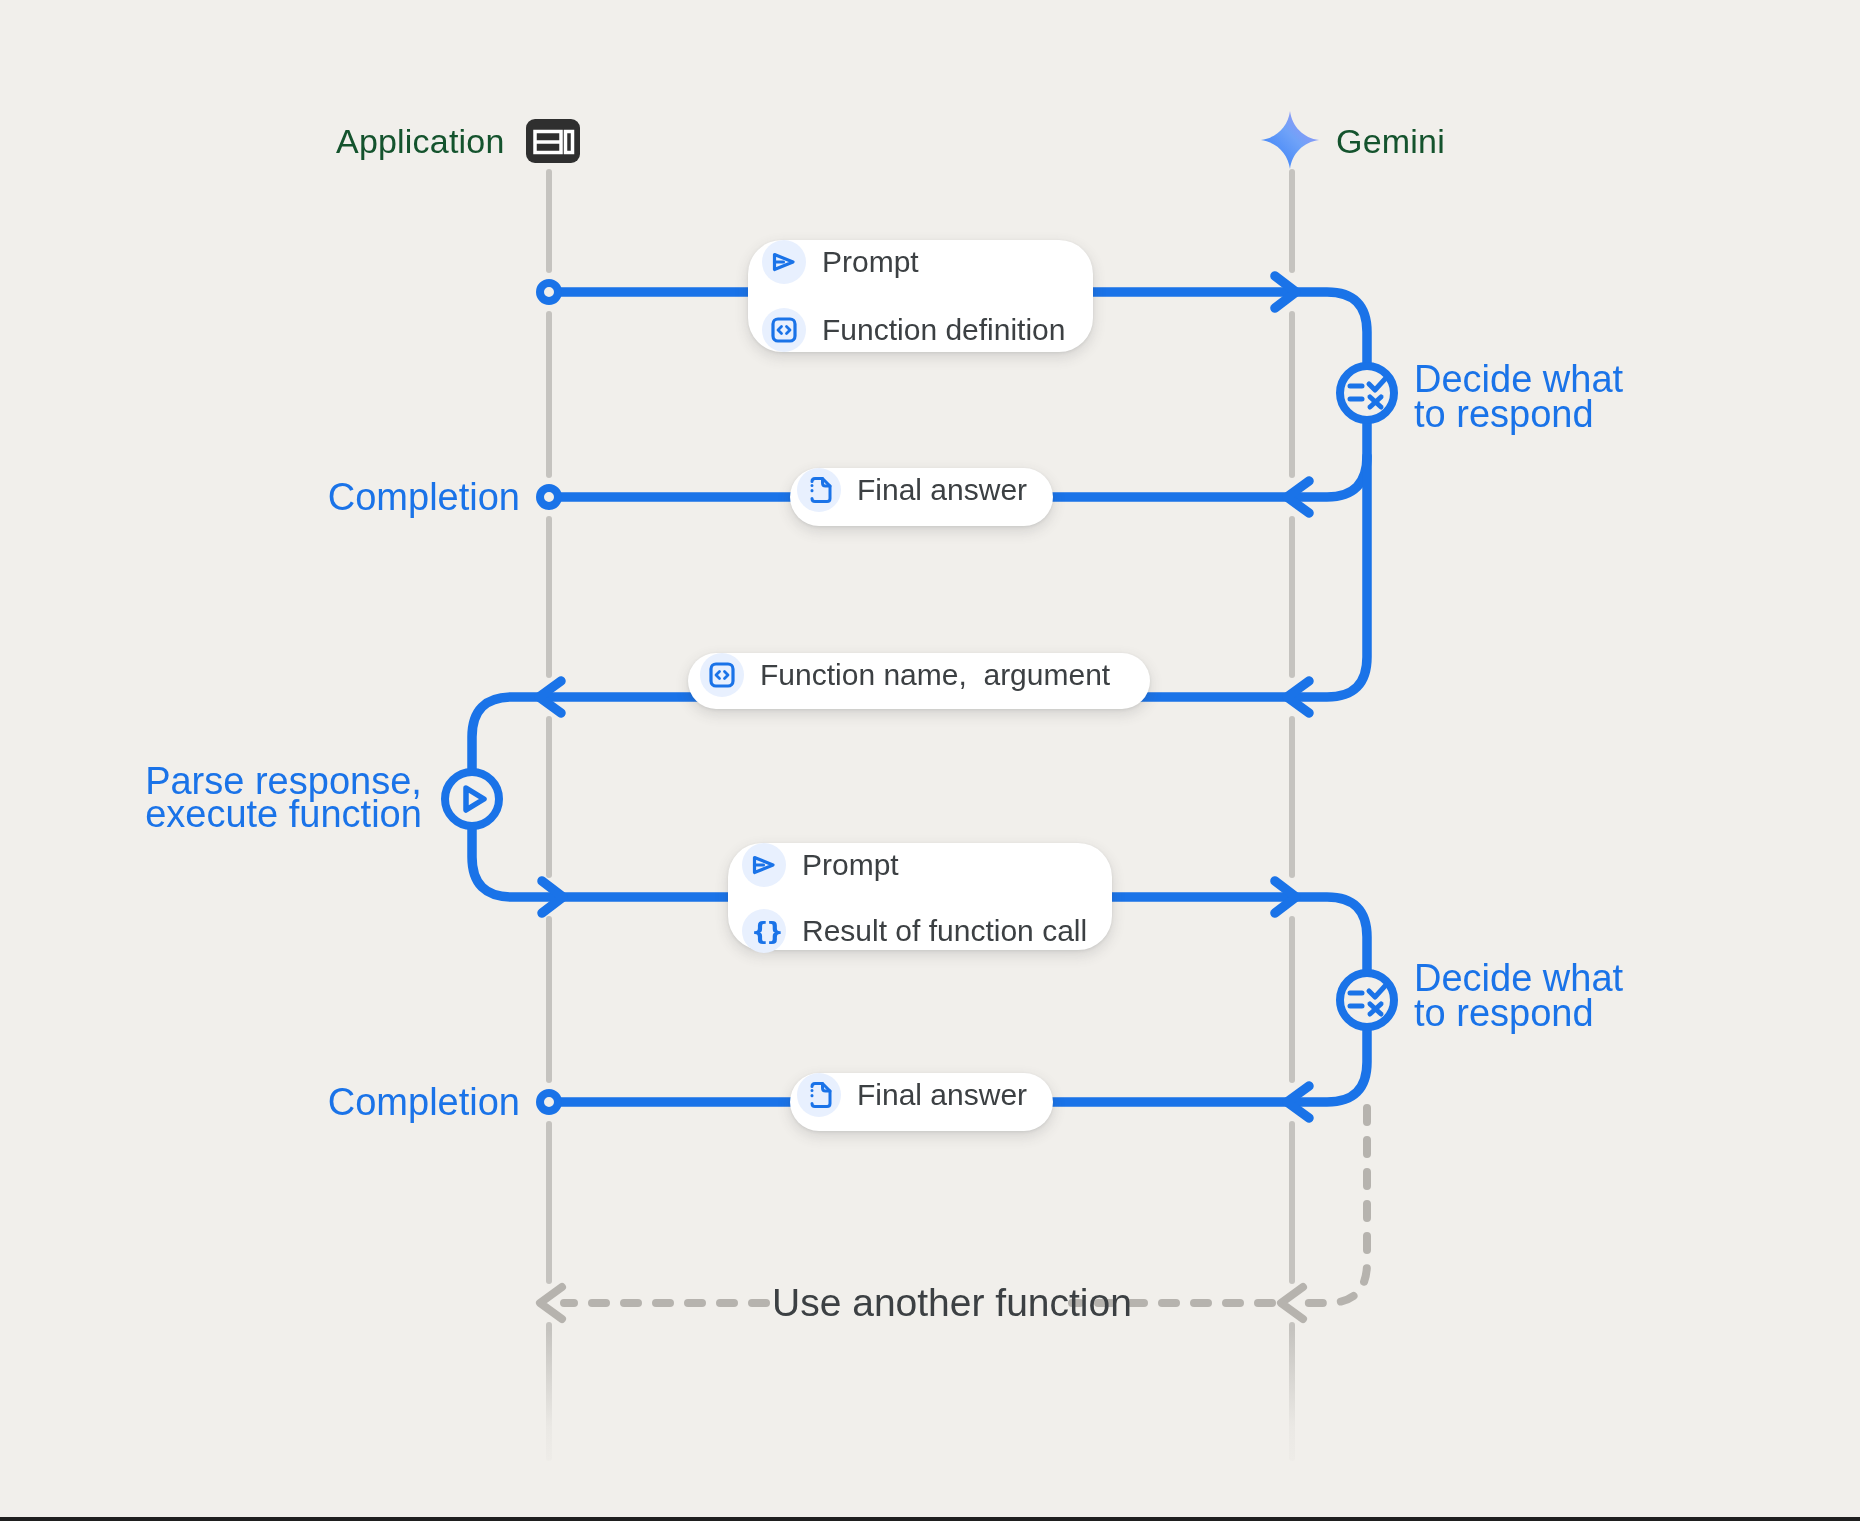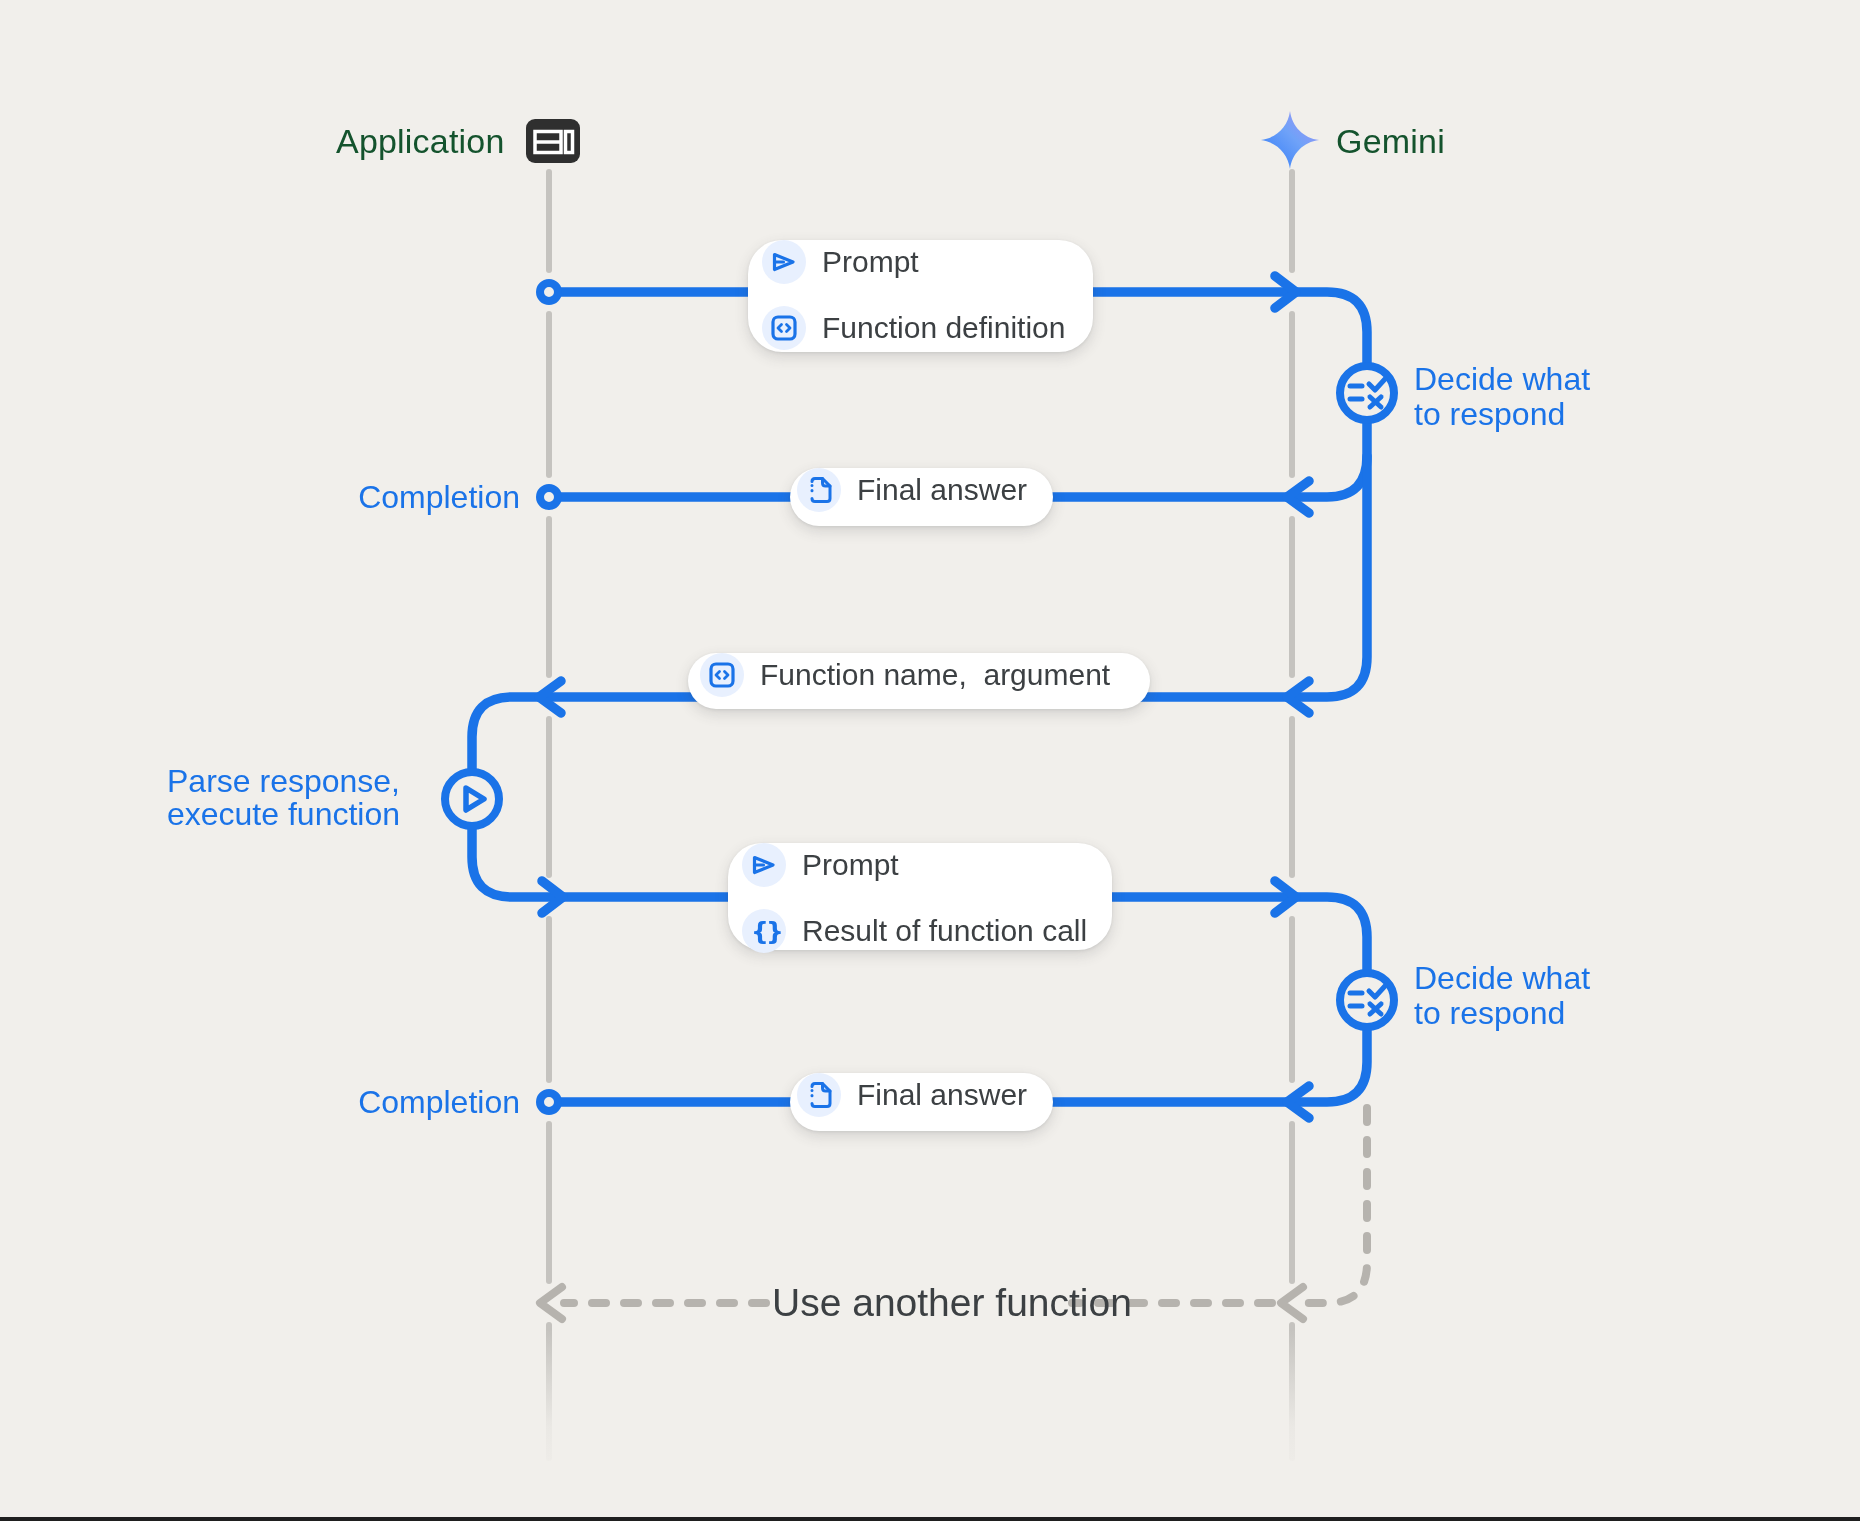--- a/index.html
+++ b/index.html
@@ -22,28 +22,28 @@
   .icon-stroke{fill:none;stroke:var(--accent);stroke-width:5;stroke-linecap:round;stroke-linejoin:round}
   .icon-stroke-thin{fill:none;stroke:var(--accent);stroke-width:5.5;stroke-linecap:round;stroke-linejoin:round}
 
   .actor-label{position:absolute;z-index:3;font-size:34px;line-height:38px;font-weight:500;color:#14532d;letter-spacing:.2px}
   .app-icon{position:absolute;z-index:3}
   .gemini-star{position:absolute;z-index:3}
 
   .pill{
     position:absolute;z-index:4;background:var(--pill-bg);
     box-shadow:0 5px 14px rgba(60,64,67,.16),0 1px 3px rgba(60,64,67,.10);
-    display:flex;flex-direction:column;justify-content:flex-start;gap:22px;
+    display:flex;flex-direction:column;justify-content:space-between;gap:22px;
   }
   .pill-row{display:flex;align-items:center;gap:16px;height:44px}
   .chip{width:44px;height:44px;border-radius:50%;background:var(--chip-bg);
     display:flex;align-items:center;justify-content:center;flex:0 0 auto}
   .pill-label{font-size:30px;font-weight:500;color:var(--text-dark);white-space:pre}
 
-  .blue-note{position:absolute;z-index:3;color:var(--accent);font-size:32px;font-weight:500;white-space:pre-line}
+  .blue-note{position:absolute;z-index:3;color:var(--accent);font-size:38px;font-weight:500;white-space:pre-line}
   .dark-note{position:absolute;z-index:3;color:var(--text-dark);font-size:39px;font-weight:400;white-space:pre-line}
 
   .fade-bottom{position:absolute;z-index:5;left:0;right:0;top:1330px;height:160px;pointer-events:none;
     background:linear-gradient(to bottom,rgba(241,239,235,0) 0%,rgba(241,239,235,.85) 60%,rgba(241,239,235,1) 100%)}
   .bottom-edge{position:absolute;z-index:6;left:0;right:0;bottom:0;height:4px;background:#1f1f1f}
 </style>
 </head>
 <body>
 
 <div class="stage">

